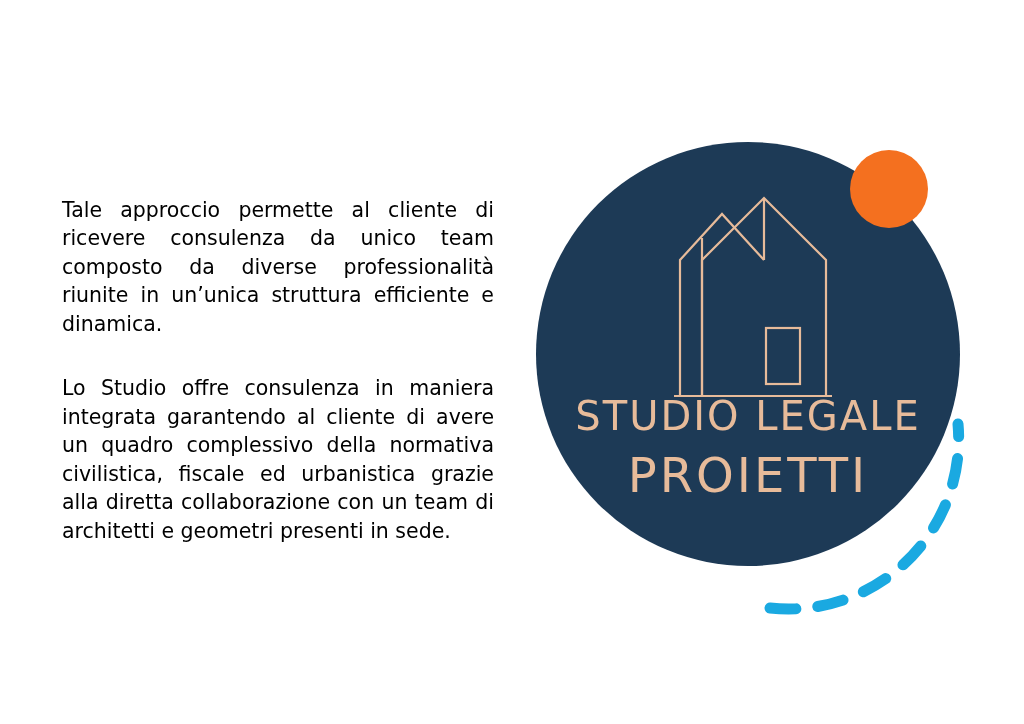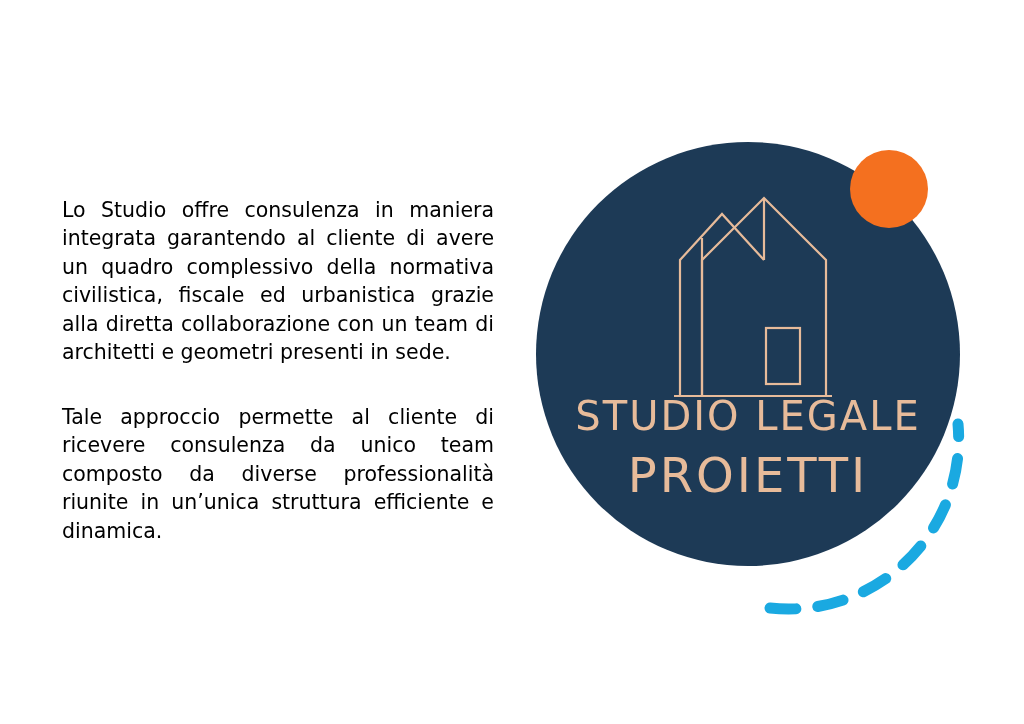--- a/index.html
+++ b/index.html
@@ -113,22 +113,22 @@
     height: 260px;
     pointer-events: none;
   }
 </style>
 </head>
 <body>
 
 <div class="page">
 
   <div class="text-column">
+    <p class="paragraph">Tale approccio permette al cliente di ricevere consulenza da unico team composto da diverse professionalità riunite in un’unica struttura efficiente e dinamica.</p>
     <p class="paragraph first">Lo Studio offre consulenza in maniera integrata garantendo al cliente di avere un quadro complessivo della normativa civilistica, fiscale ed urbanistica grazie alla diretta collaborazione con un team di architetti e geometri presenti in sede.</p>
-    <p class="paragraph">Tale approccio permette al cliente di ricevere consulenza da unico team composto da diverse professionalità riunite in un’unica struttura efficiente e dinamica.</p>
   </div>
 
   <div class="logo-area">
 
     <div class="navy-circle"></div>
 
     <div class="orange-dot"></div>
 
     <svg class="house-svg" viewBox="0 0 180 230">
       <g fill="none" stroke="#e7bb9a" stroke-width="2.2" stroke-linejoin="miter" stroke-linecap="butt">

